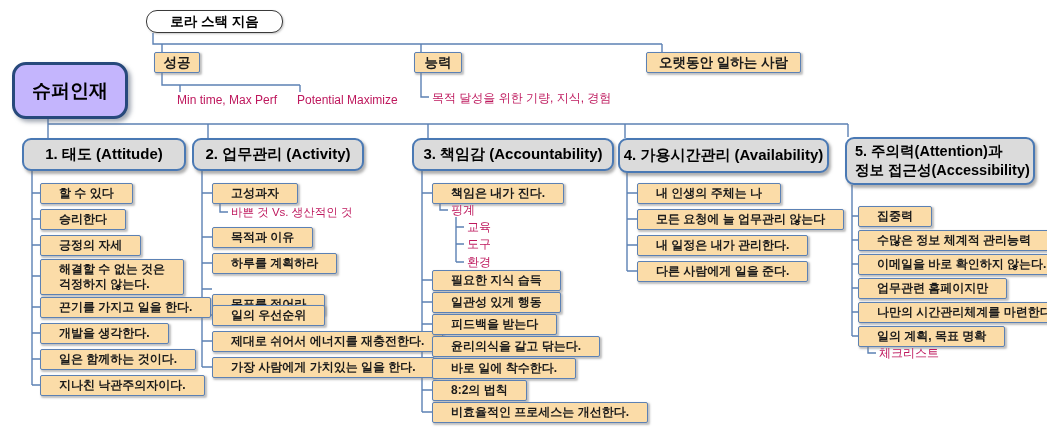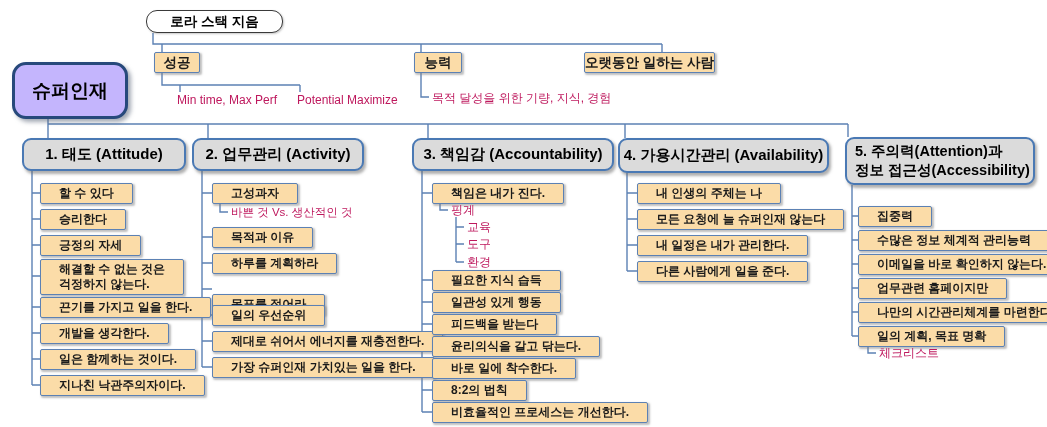--- a/index.html
+++ b/index.html
@@ -45,21 +45,21 @@
       M627,173 V271 M627,193 H637 M627,219 H637 M627,245 H637 M627,271 H637
       M852,185 V336 M852,216 H858 M852,240 H858 M852,264 H858 M852,288 H858 M852,312 H858 M852,336 H858
       M868,346 V353 H876"></path>
   </svg>
 
   <div class="node root" style="left:12px;top:62px;width:116px;height:57px">슈퍼인재</div>
   <div class="node author" style="left:146px;top:10px;width:137px;height:23px">로라 스택 지음</div>
 
   <div class="node tbox" style="left:154px;top:52px;width:46px;height:21px">성공</div>
   <div class="node tbox" style="left:414px;top:52px;width:48px;height:21px">능력</div>
-  <div class="node tbox" style="left:584px;top:52px;width:131px;height:21px">오랫동안 일하는 사람</div>
+  <div class="node tbox" style="left:646px;top:52px;width:155px;height:21px">오랫동안 일하는 사람</div>
 
   <div class="leaf" style="left:177px;top:93px">Min time, Max Perf</div>
   <div class="leaf" style="left:297px;top:93px">Potential Maximize</div>
   <div class="leaf" style="left:432px;top:91px">목적 달성을 위한 기량, 지식, 경험</div>
 
   <div class="node cat" style="left:22px;top:138px;width:164px;height:33px">1. 태도 (Attitude)</div>
   <div class="node cat" style="left:192px;top:138px;width:172px;height:33px">2. 업무관리 (Activity)</div>
   <div class="node cat" style="left:412px;top:138px;width:202px;height:33px">3. 책임감 (Accountability)</div>
   <div class="node cat" style="left:618px;top:138px;width:211px;height:35px">4. 가용시간관리 (Availability)</div>
   <div class="node cat cat5" style="left:845px;top:137px;width:190px;height:48px">5. 주의력(Attention)과
@@ -75,37 +75,37 @@
   <div class="node item" style="left:40px;top:349px">일은 함께하는 것이다.</div>
   <div class="node item" style="left:40px;top:375px">지나친 낙관주의자이다.</div>
 
   <div class="node item" style="left:212px;top:183px">고성과자</div>
   <div class="leaf small" style="left:231px;top:206px">바쁜 것 Vs. 생산적인 것</div>
   <div class="node item" style="left:212px;top:227px">목적과 이유</div>
   <div class="node item" style="left:212px;top:253px">하루를 계획하라</div>
   <div class="node item" style="left:212px;top:294px">목표를 적어라</div>
   <div class="node item" style="left:212px;top:305px">일의 우선순위</div>
   <div class="node item" style="left:212px;top:331px">제대로 쉬어서 에너지를 재충전한다.</div>
-  <div class="node item" style="left:212px;top:357px">가장 슈퍼인재 가치있는 일을 한다.</div>
+  <div class="node item" style="left:212px;top:357px">가장 사람에게 가치있는 일을 한다.</div>
 
   <div class="node item" style="left:432px;top:183px">책임은 내가 진다.</div>
   <div class="leaf" style="left:451px;top:203px">핑계</div>
   <div class="leaf" style="left:467px;top:220px">교육</div>
   <div class="leaf" style="left:467px;top:237px">도구</div>
   <div class="leaf" style="left:467px;top:255px">환경</div>
   <div class="node item" style="left:432px;top:270px">필요한 지식 습득</div>
   <div class="node item" style="left:432px;top:292px">일관성 있게 행동</div>
   <div class="node item" style="left:432px;top:314px">피드백을 받는다</div>
   <div class="node item" style="left:432px;top:336px">윤리의식을 갈고 닦는다.</div>
   <div class="node item" style="left:432px;top:358px">바로 일에 착수한다.</div>
   <div class="node item" style="left:432px;top:380px">8:2의 법칙</div>
   <div class="node item" style="left:432px;top:402px">비효율적인 프로세스는 개선한다.</div>
 
   <div class="node item" style="left:637px;top:183px">내 인생의 주체는 나</div>
-  <div class="node item" style="left:637px;top:209px">모든 요청에 늘 슈퍼인재 않는다</div>
+  <div class="node item" style="left:637px;top:209px">모든 요청에 늘 업무관리 않는다</div>
   <div class="node item" style="left:637px;top:235px">내 일정은 내가 관리한다.</div>
   <div class="node item" style="left:637px;top:261px">다른 사람에게 일을 준다.</div>
 
   <div class="node item" style="left:858px;top:206px">집중력</div>
   <div class="node item" style="left:858px;top:230px">수많은 정보 체계적 관리능력</div>
   <div class="node item" style="left:858px;top:254px">이메일을 바로 확인하지 않는다.</div>
   <div class="node item" style="left:858px;top:278px">업무관련 홈페이지만</div>
   <div class="node item" style="left:858px;top:302px">나만의 시간관리체계를 마련한다.</div>
   <div class="node item" style="left:858px;top:326px">일의 계획, 목표 명확</div>
   <div class="leaf" style="left:879px;top:346px">체크리스트</div>

